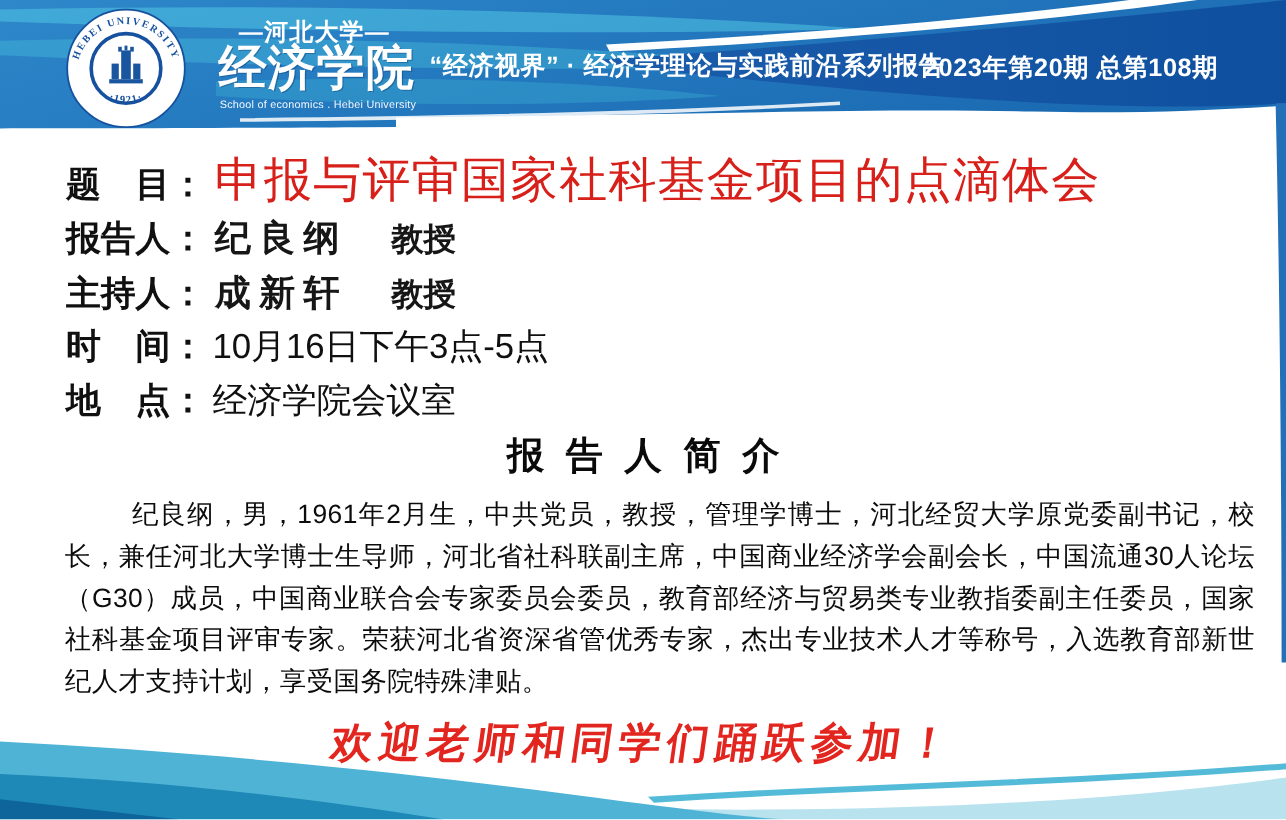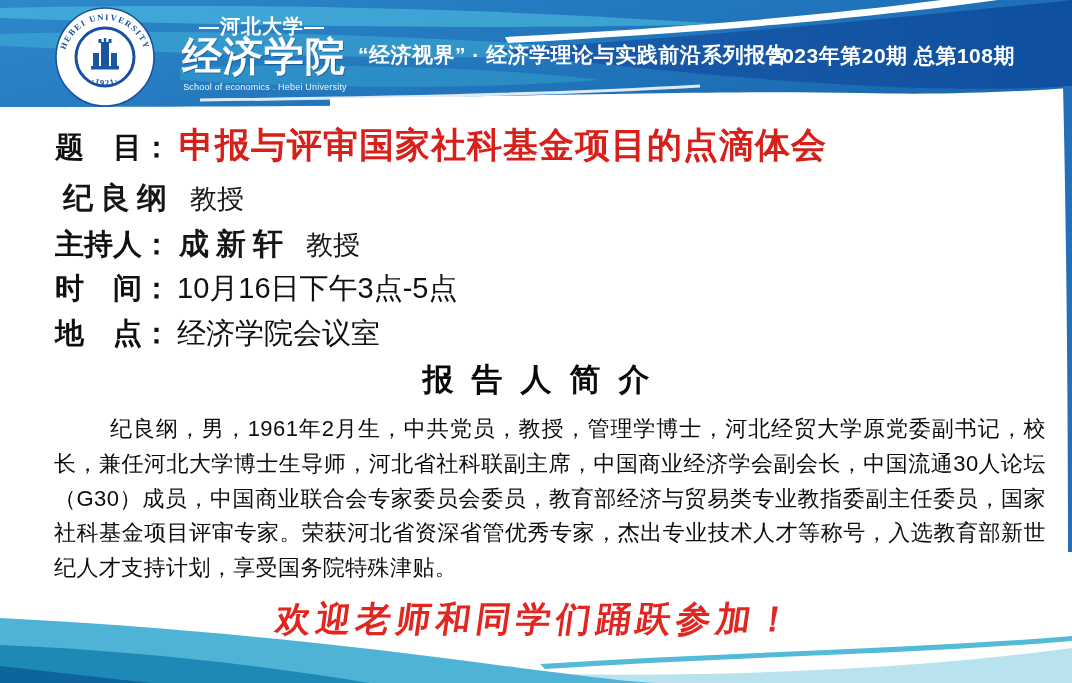--- a/index.html
+++ b/index.html
@@ -14,23 +14,23 @@
   .hdr-banner   { left:186px; top:13px;  width:152px; text-align:center; color:#fff; font-weight:bold; font-size:20px; letter-spacing:1px; }
   .hdr-school   { left:182px; top:29px;  width:164px; text-align:right; color:#fff; font-weight:bold; font-size:40px;
                   font-family:"Liberation Serif", serif; letter-spacing:1px; text-shadow:1px 1px 0 rgba(10,40,90,.35); }
   .hdr-school-en{ left:180px; top:82px;  width:170px; text-align:center; color:#f2f8ff; font-size:9px; letter-spacing:.2px; }
   .hdr-series   { left:358px; top:41px;  color:#fff; font-weight:bold; font-size:21px; letter-spacing:.5px; white-space:nowrap; }
   .hdr-issue    { left:770px; top:42px;  color:#fff; font-weight:bold; font-size:21px; letter-spacing:.5px; white-space:nowrap; }
 
   
   .info-row { position:absolute; left:55px; z-index:2; display:flex; align-items:baseline; white-space:nowrap; }
   .lbl  { font-weight:bold; font-size:29px; color:#101010; }
-  .red-title { font-family:"Liberation Serif", serif; font-weight:bold; font-size:35px; color:#d8201b; margin-left:8px; letter-spacing:1px; }
+  .red-title { font-family:"Liberation Serif", serif; font-weight:normal; font-size:40px; color:#d8201b; margin-left:8px; letter-spacing:1px; }
   .name { font-family:"Liberation Serif", serif; font-weight:bold; font-size:30px; color:#161616; letter-spacing:7px; margin-left:8px; }
-  .rank { font-weight:normal; font-size:27px; color:#161616; margin-left:16px; }
+  .rank { font-weight:bold; font-size:27px; color:#161616; margin-left:36px; }
   .val  { font-weight:normal; font-size:29px; color:#101010; margin-left:6px; }
 
   .bio-heading { left:0; top:359px; width:100%; text-align:center; font-family:"Liberation Serif", serif;
                  font-weight:bold; font-size:31px; color:#0a0a0a; letter-spacing:18px; text-indent:18px; }
   .bio-text { left:40px; top:412px; width:992px; font-size:22px; line-height:34.8px; color:#0c0c0c;
               text-align:justify; text-justify:inter-ideograph; word-break:break-all;
               text-indent:56px; letter-spacing:.4px;margin-left:14px; }
 
   .welcome { left:0; top:596px; width:100%; text-align:center; }
   .welcome span { display:inline-block; transform:skewX(-8deg); font-family:"Liberation Serif", serif;
@@ -101,20 +101,21 @@
   <div class="txt hdr-school">经济学院</div>
   <div class="txt hdr-school-en">School of economics . Hebei University</div>
   <div class="txt hdr-series">“经济视界” · 经济学理论与实践前沿系列报告</div>
   <div class="txt hdr-issue">2023年第20期 总第108期</div>
 
   <div class="info-row" style="top:122px">
     <span class="lbl">题　目：</span>
     <span class="red-title">申报与评审国家社科基金项目的点滴体会</span>
   </div>
   <div class="info-row" style="top:178px">
+    <span class="lbl">报告人：</span>
     <span class="name">纪良纲</span>
     <span class="rank">教授</span>
   </div>
   <div class="info-row" style="top:224px">
     <span class="lbl">主持人：</span>
     <span class="name">成新轩</span>
     <span class="rank">教授</span>
   </div>
   <div class="info-row" style="top:269px">
     <span class="lbl">时　间：</span>

